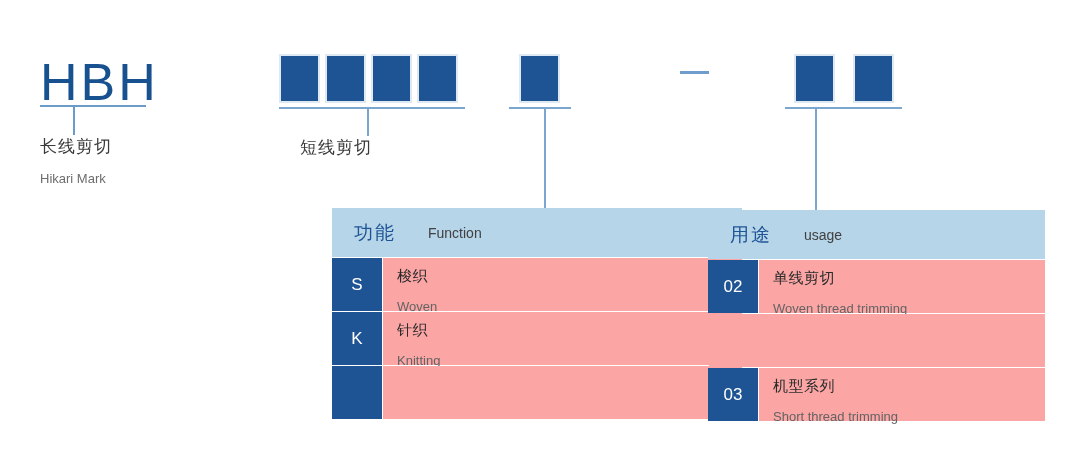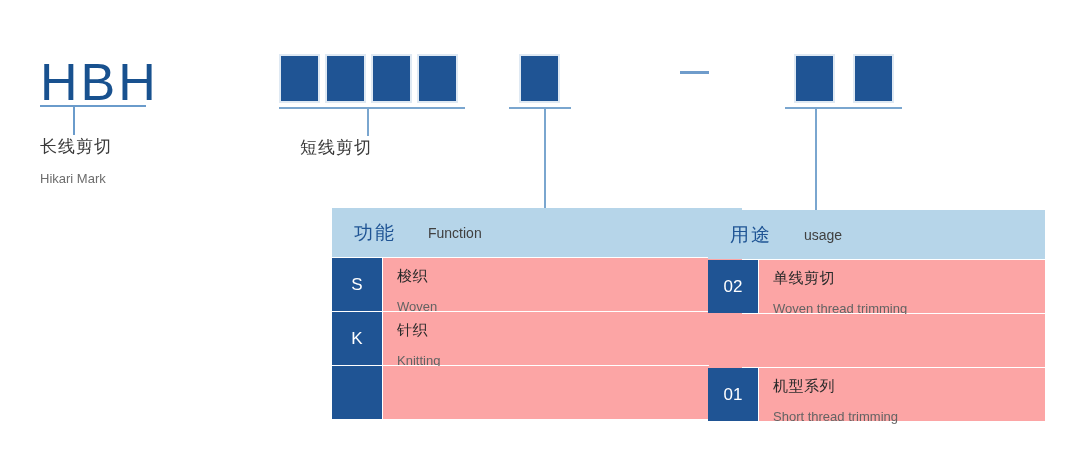--- a/index.html
+++ b/index.html
@@ -242,21 +242,21 @@
         <span class="d-en">Woven thread trimming</span>
       </div>
     </div>
 
     <div class="t-row">
       <div class="t-desc">
       </div>
     </div>
 
     <div class="t-row">
-      <div class="t-code">01</div>
+      <div class="t-code">03</div>
       <div class="t-desc">
         <span class="d-cn">机型系列</span>
         <span class="d-en">Short thread trimming</span>
       </div>
     </div>
   </div>
 
 </div>
 
 </body></html>

